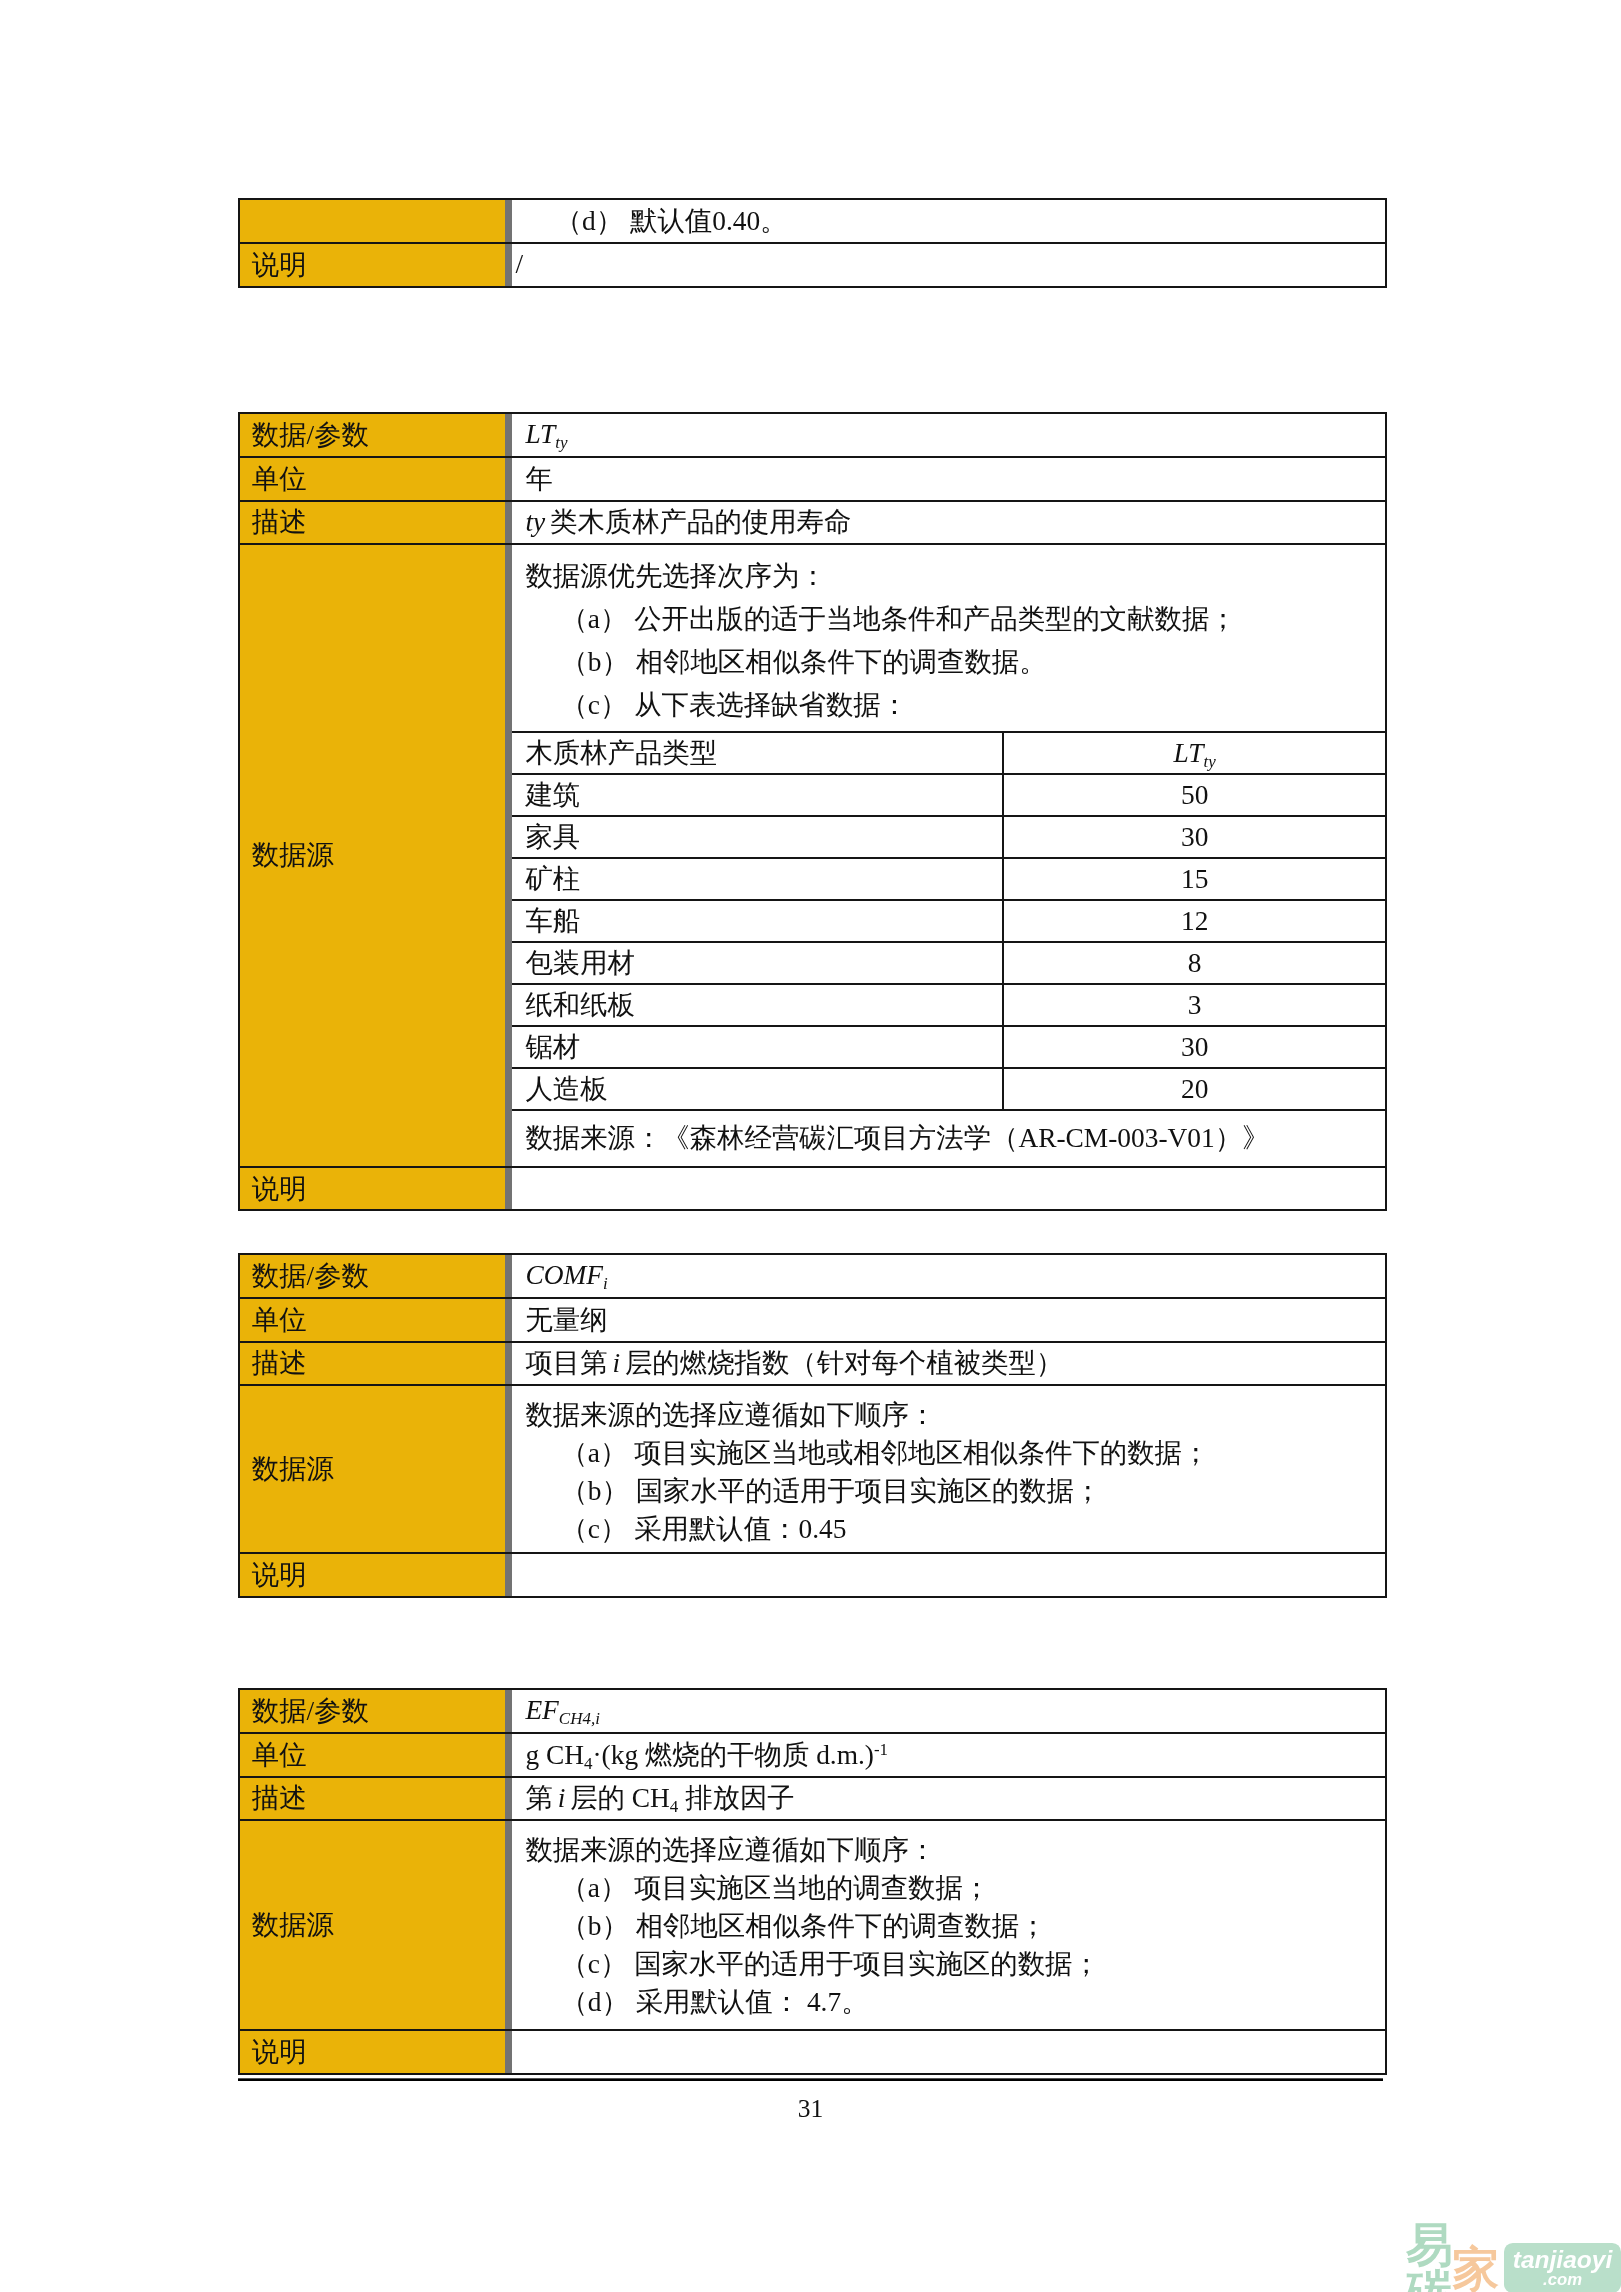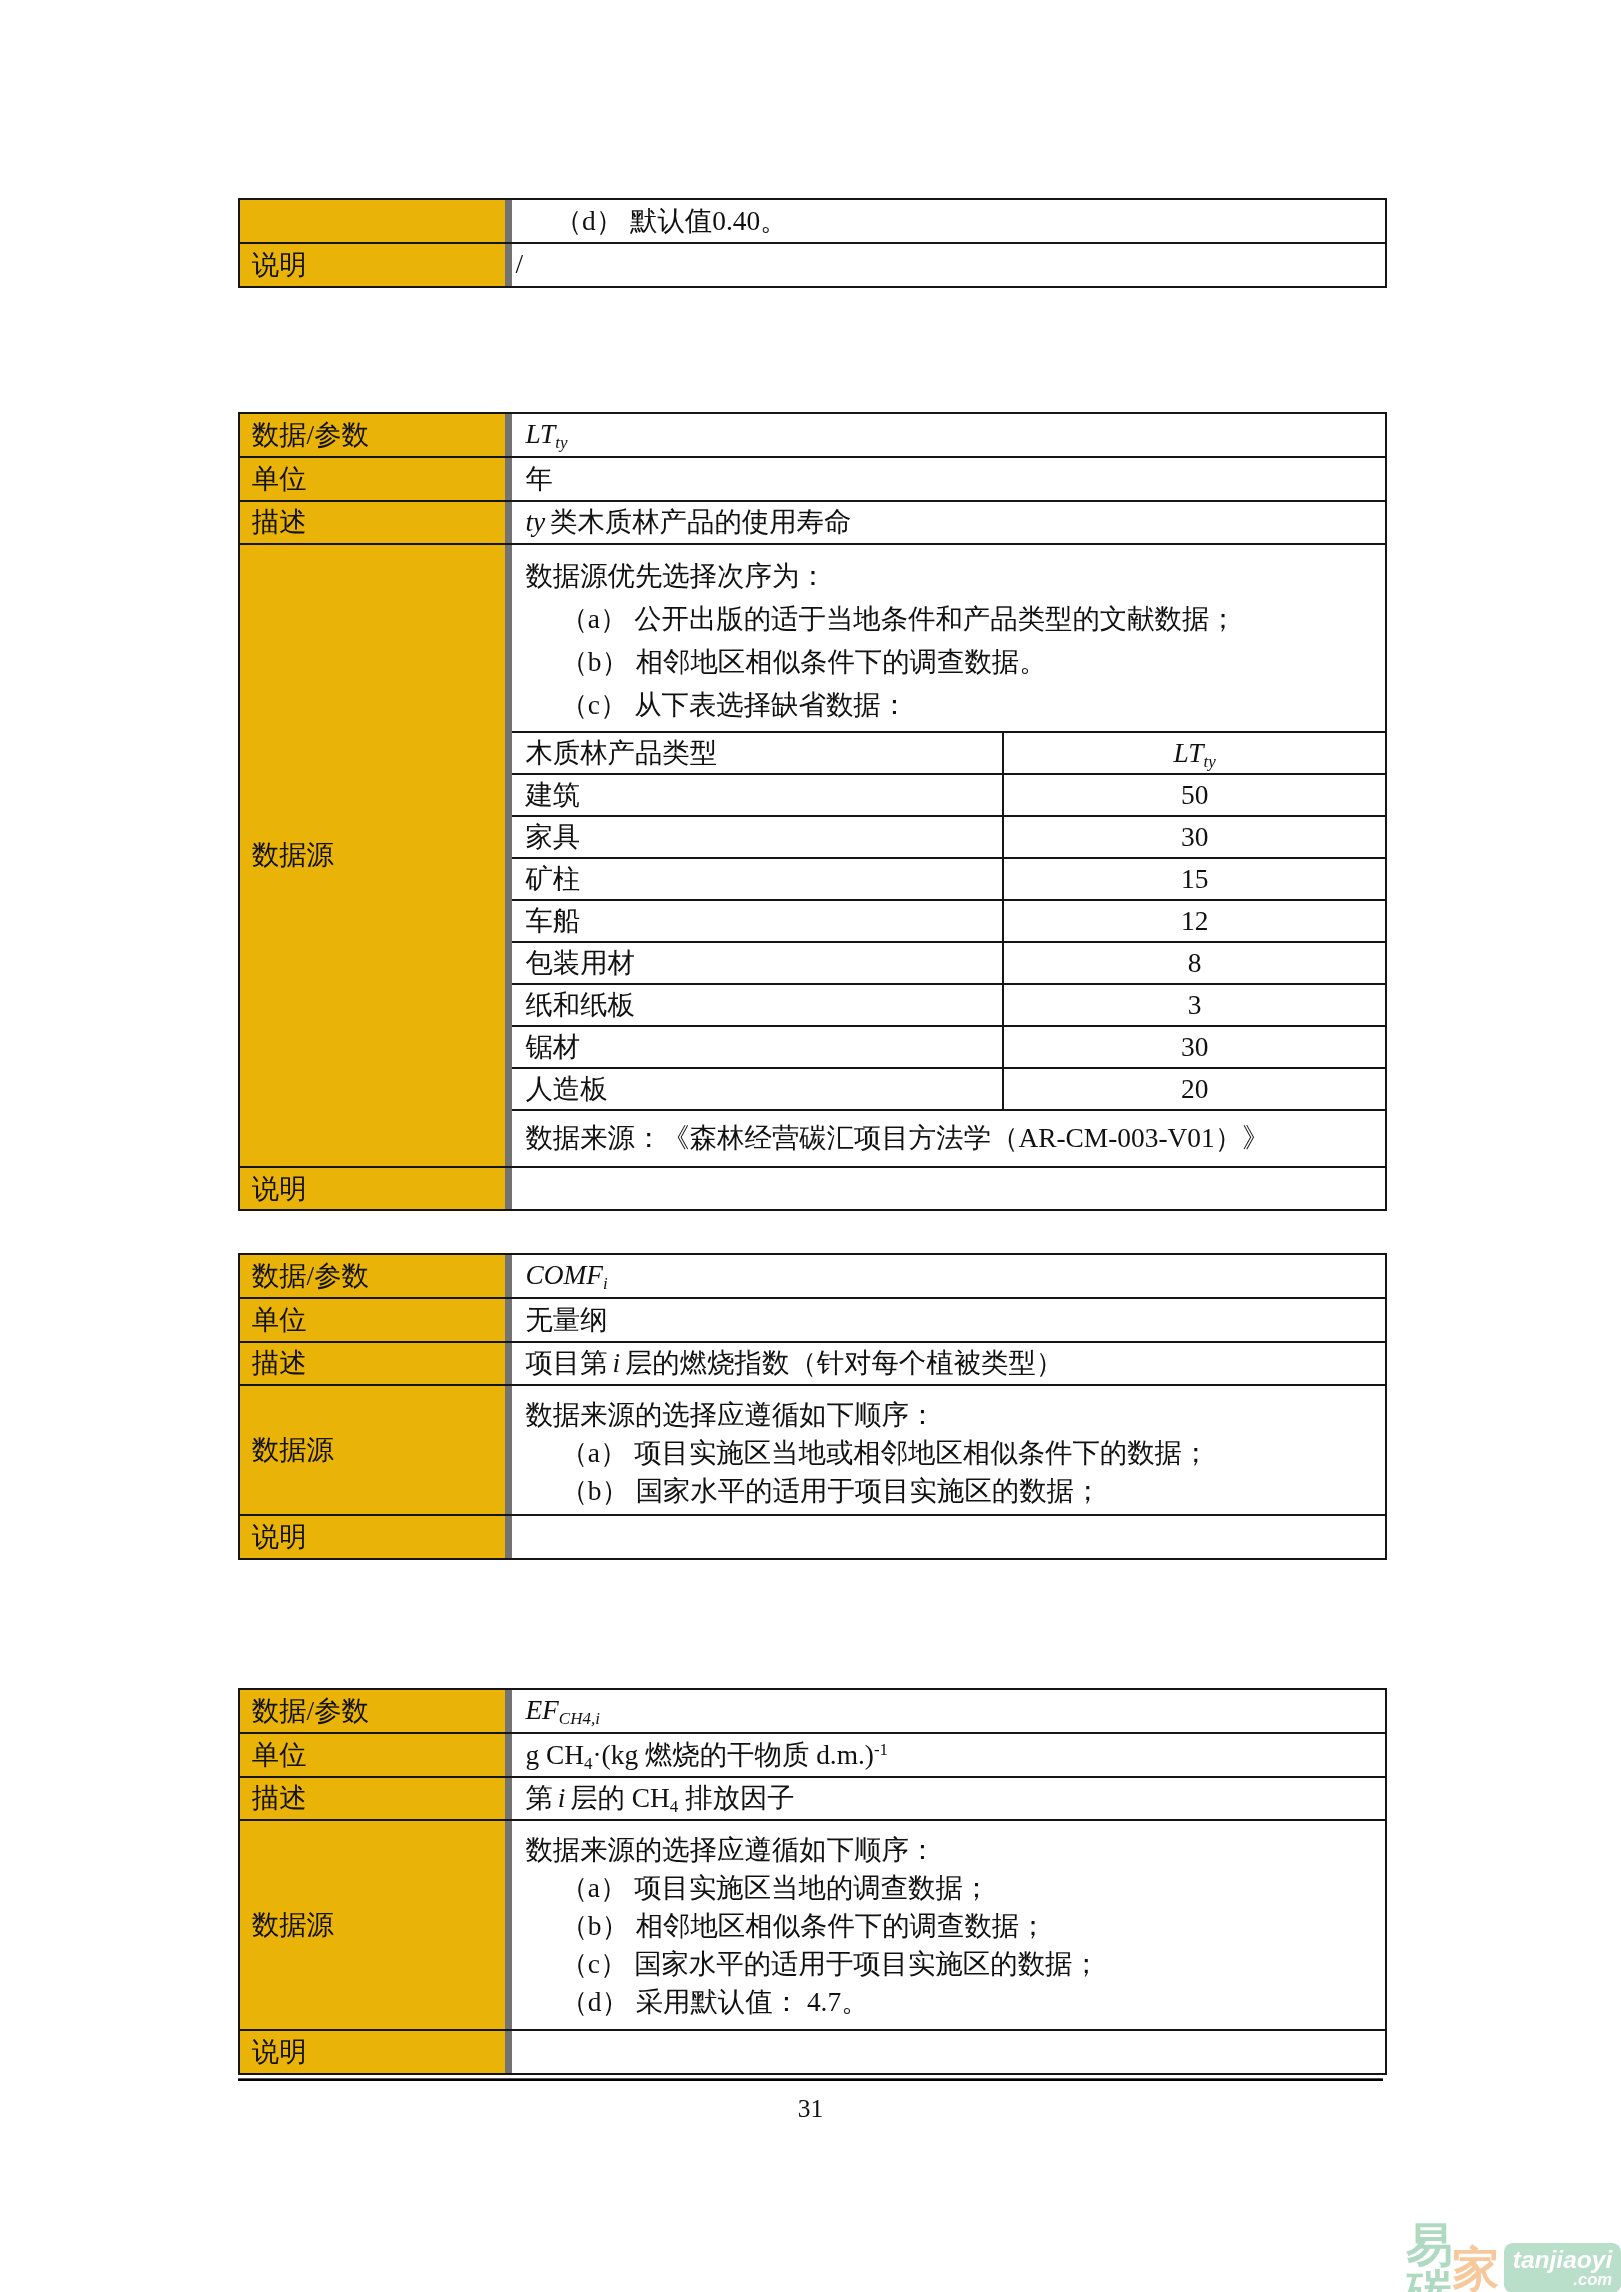--- a/index.html
+++ b/index.html
@@ -67,21 +67,21 @@
     font-weight:bold; line-height:1;
   }
   .wm-green  { color:#afdac1; font-size:47px; letter-spacing:-2px; }
   .wm-orange { color:#f6c89c; font-size:47px; }
   .wm-badge {
     margin-left:4.9px; background:#b9dfca; color:#ffffff;
     border-radius:8.8px; padding:4.9px 8.8px 3.9px 8.8px; text-align:center;
     font-style:italic;
   }
   .wm-badge-l1 { font-size:24.5px; display:block; }
-  .wm-badge-l2 { font-size:16.7px; display:block; text-align:right; }
+  .wm-badge-l2 { font-size:16.7px; display:block; text-align:center; }
 </style>
 </head>
 <body>
 
 <div class="page">
   <div class="content">
 
     <div class="ptable" id="t-top">
       <div class="prow rh">
         <div class="cell-label"></div>
@@ -185,20 +185,21 @@
           <span><span>项目第</span><i class="ivar">i</i><span>层的燃烧指数（针对每个植被类型）</span></span>
         </div>
       </div>
       <div class="prow">
         <div class="cell-label">数据源</div>
         <div class="cell-value block">
           <div class="src-text lh38">
             <div class="src-line">数据来源的选择应遵循如下顺序：</div>
             <div class="src-line src-item">（a） 项目实施区当地或相邻地区相似条件下的数据；</div>
             <div class="src-line src-item">（b） 国家水平的适用于项目实施区的数据；</div>
+            <div class="src-line src-item">（c） 采用默认值：0.45</div>
           </div>
         </div>
       </div>
       <div class="prow rh">
         <div class="cell-label">说明</div>
         <div class="cell-value"></div>
       </div>
     </div>
 
     <div class="ptable" id="t-ef">

